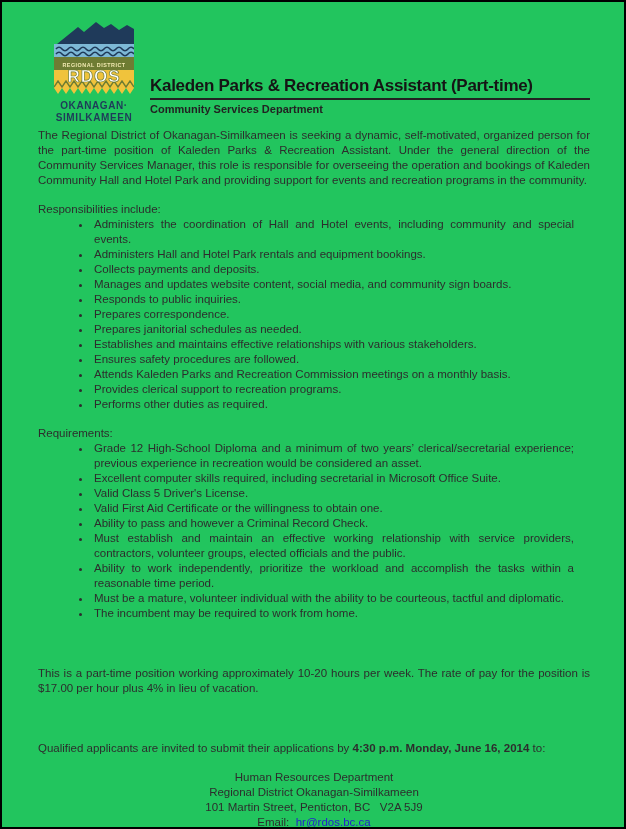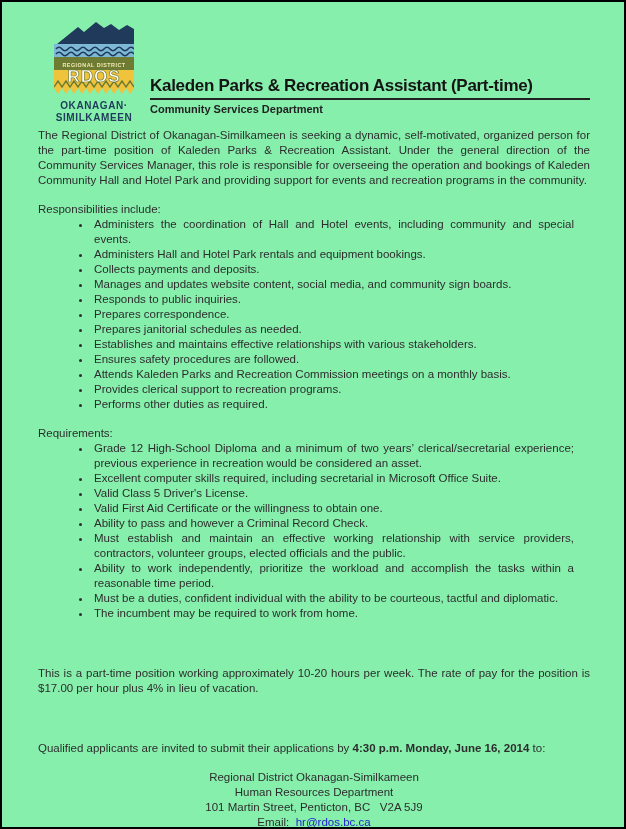--- a/index.html
+++ b/index.html
@@ -1,21 +1,21 @@
 <!DOCTYPE html>
 <html><head>
 <meta charset="utf-8">
 <style>
   * { margin:0; padding:0; box-sizing:border-box; }
   html,body { background:#fff; }
   body { font-family:"Liberation Sans","DejaVu Sans",sans-serif; }
   .page {
     width:626px; height:829px;
     border:2px solid #000;
-    background:#86efac;
+    background:#22c55e;
     padding:12px 34px 0 36px;
     overflow:hidden;
     color:#2d2d2d;
   }
   
   .header { display:flex; height:106px; }
   .logo-col { width:112px; flex:0 0 112px; text-align:center; }
   .logo-caption {
     margin-top:1px;
     font-size:10px; font-weight:bold; letter-spacing:0.6px;
@@ -100,32 +100,32 @@
     <div>
       <div class="section-heading">Requirements:</div>
       <ul class="bullets">
         <li>Grade 12 High-School Diploma and a minimum of two years’ clerical/secretarial experience; previous experience in recreation would be considered an asset.</li>
         <li>Excellent computer skills required, including secretarial in Microsoft Office Suite.</li>
         <li>Valid Class 5 Driver's License.</li>
         <li>Valid First Aid Certificate or the willingness to obtain one.</li>
         <li>Ability to pass and however a Criminal Record Check.</li>
         <li>Must establish and maintain an effective working relationship with service providers, contractors, volunteer groups, elected officials and the public.</li>
         <li>Ability to work independently, prioritize the workload and accomplish the tasks within a reasonable time period.</li>
-        <li>Must be a duties, confident individual with the ability to be courteous, tactful and diplomatic.</li>
+        <li>Must be a mature, volunteer individual with the ability to be courteous, tactful and diplomatic.</li>
         <li>The incumbent may be required to work from home.</li>
       </ul>
     </div>
 
     <p class="para">This is a part-time position working approximately 10-20 hours per week.  The rate of pay for the position is $17.00 per hour plus 4% in lieu of vacation.</p>
 
     <p class="para"><span>Qualified applicants are invited to submit their applications by </span><span class="bold">4:30 p.m. Monday, June 16, 2014</span><span> to:</span></p>
 
     <div class="contact">
+      <div>Human Resources Department</div>
       <div>Regional District Okanagan-Similkameen</div>
-      <div>Human Resources Department</div>
       <div>101 Martin Street, Penticton, BC&nbsp;&nbsp;&nbsp;V2A 5J9</div>
       <div><span>Email:&nbsp; </span><a href="#" class="email-link">hr@rdos.bc.ca</a></div>
     </div>
 
     <div class="footer-note">We thank all applicants in advance; however, only those shortlisted will be contacted.</div>
 
   </div>
 </div>
 
 </body></html>

